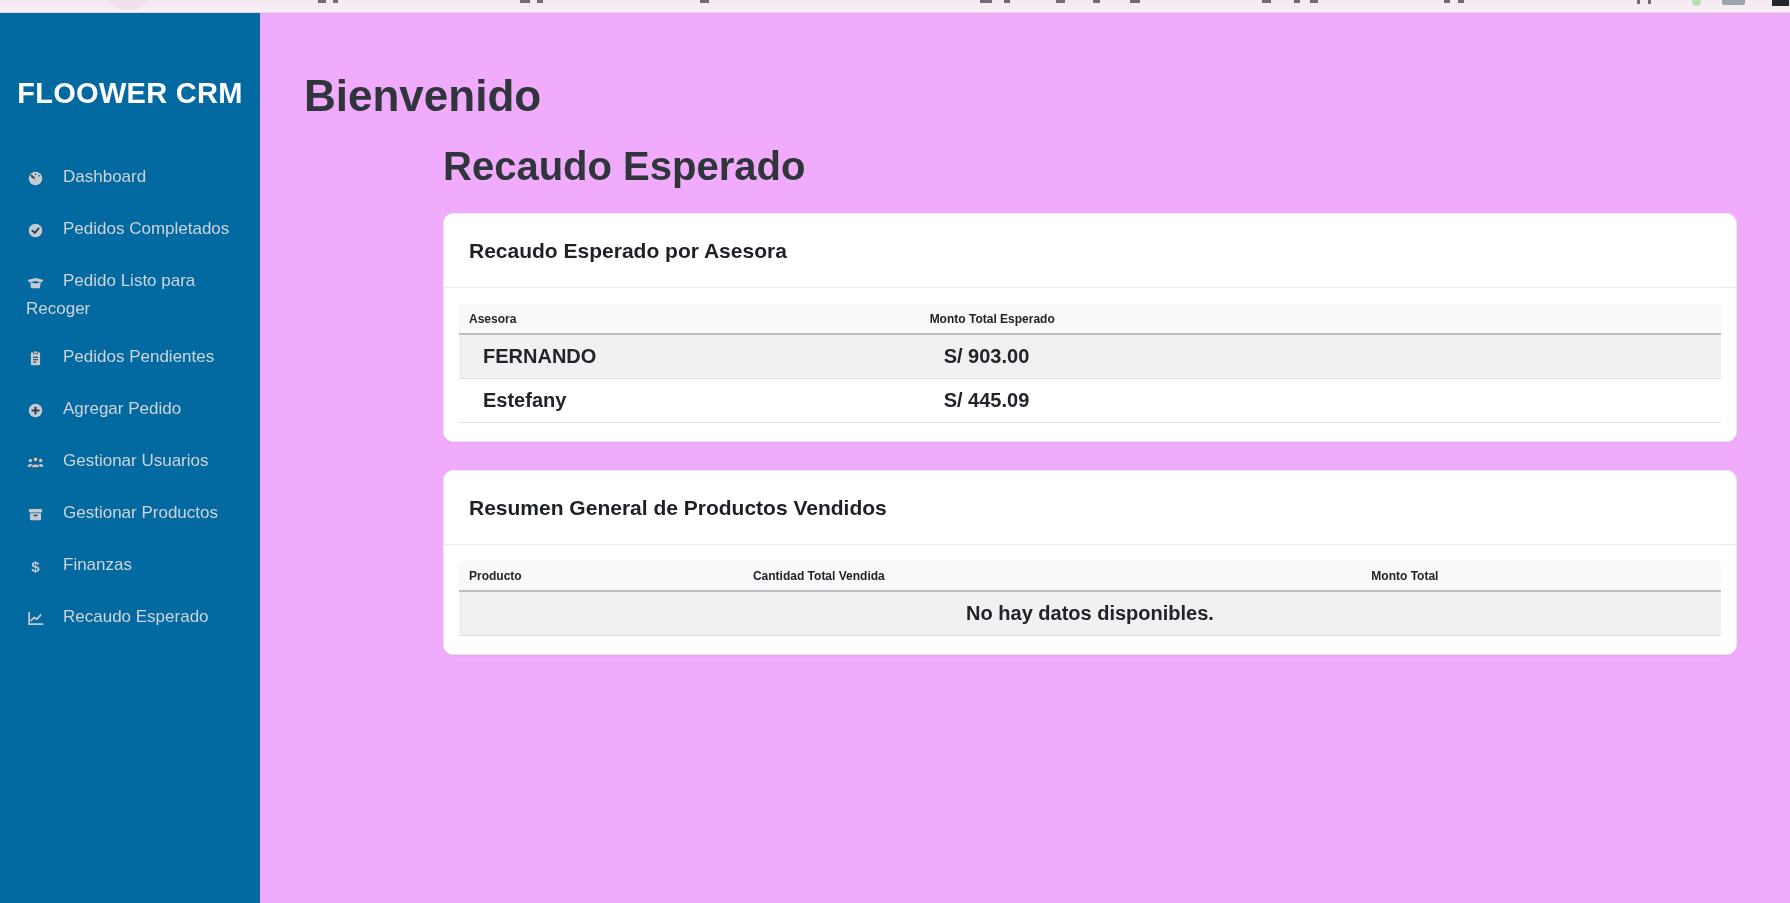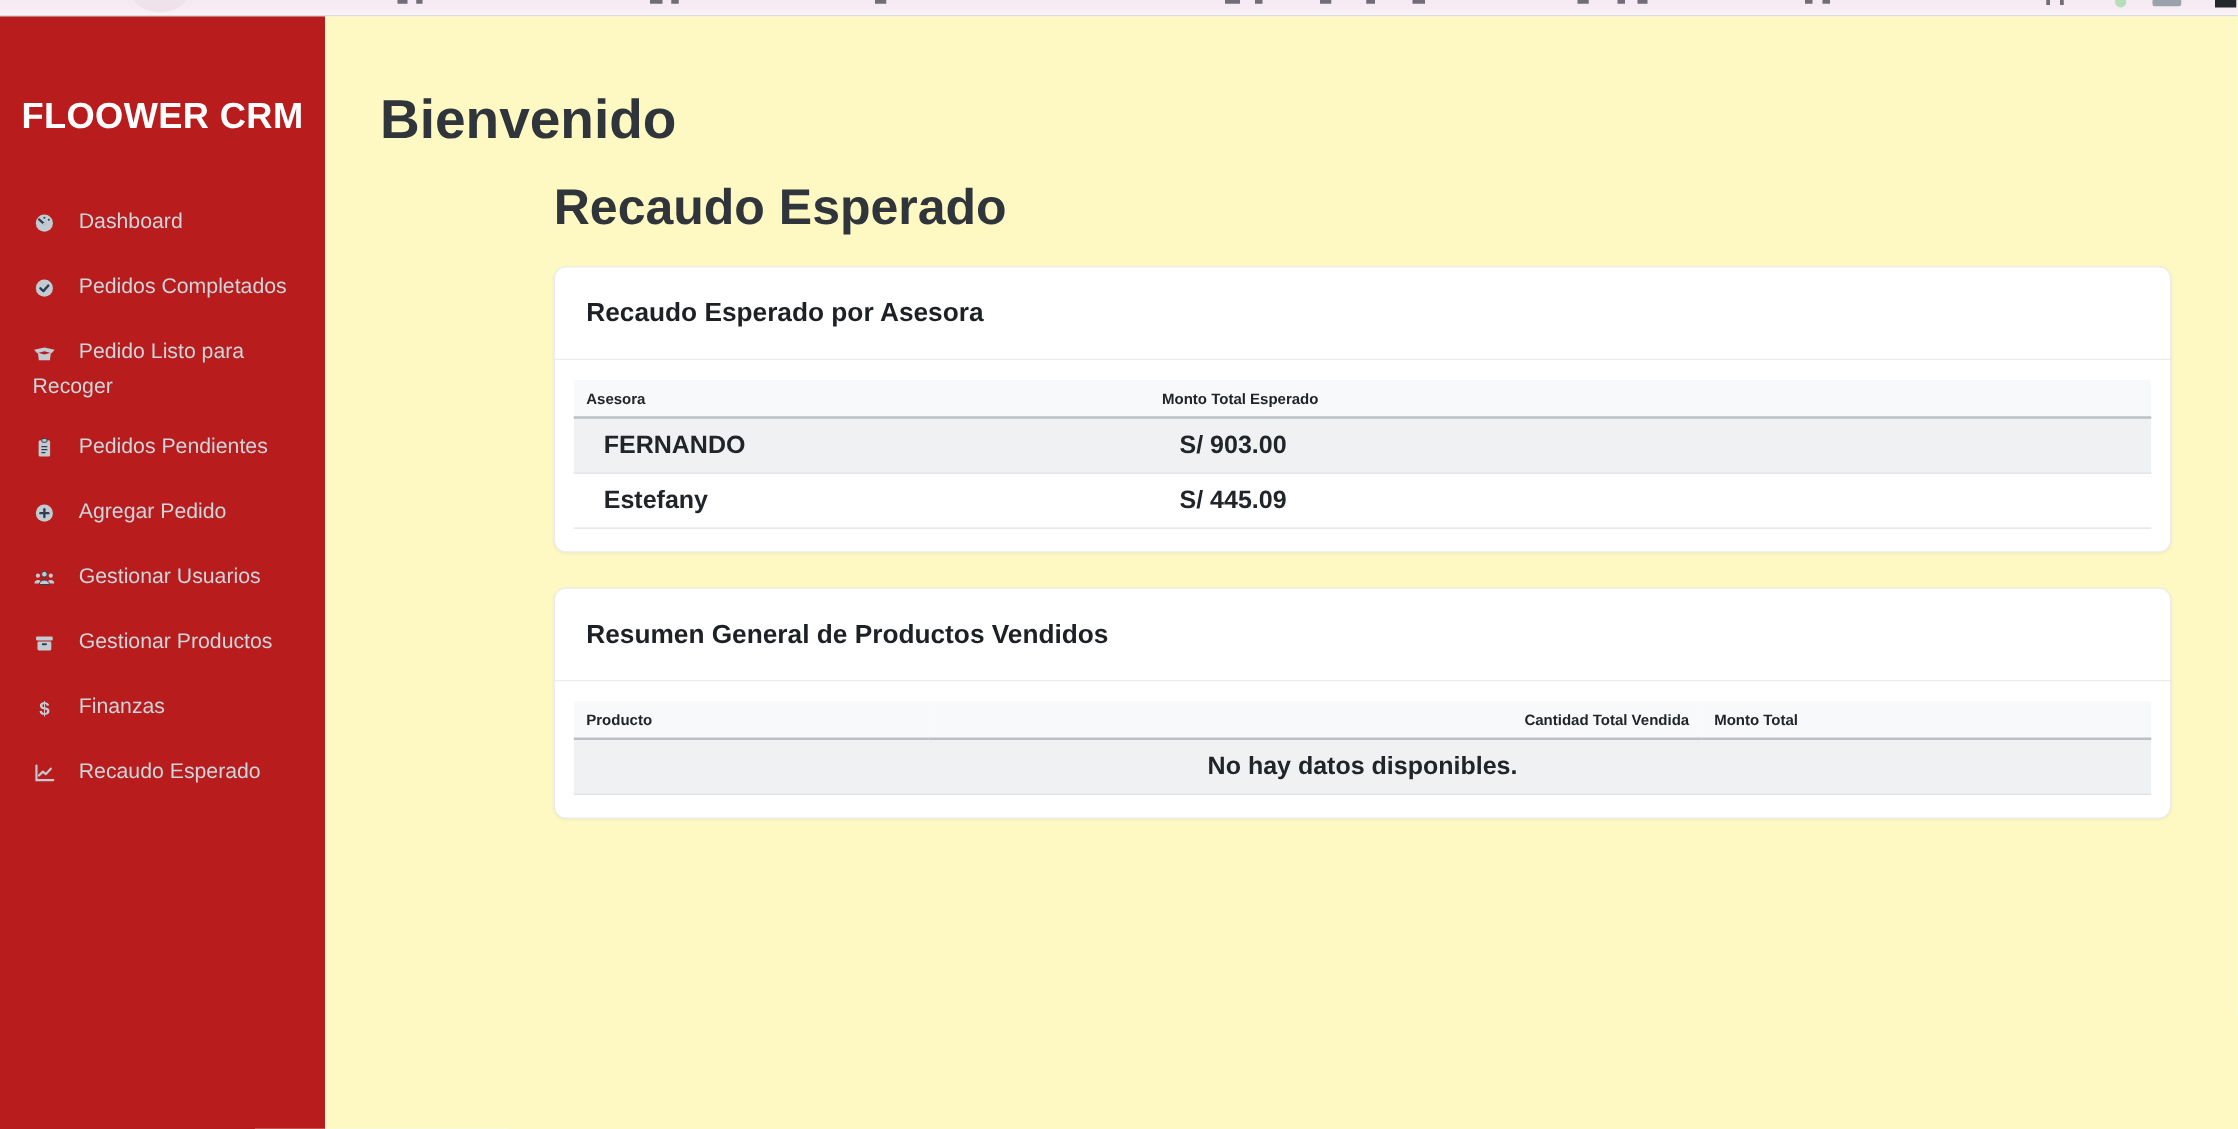--- a/index.html
+++ b/index.html
@@ -22,21 +22,21 @@
     border-radius:50%; background:#f0e2eb;
   }
   .tb-frag{ position:absolute; top:0; height:3px; background:#5a5660; opacity:.85; }
   .tb-dot-green{ position:absolute; top:-3px; left:1692px; width:9px; height:9px; border-radius:50%; background:#b5dfb8; }
   .tb-pill{ position:absolute; top:-1px; left:1722px; width:23px; height:6px; border-radius:2px; background:#9aa3ab; }
   .tb-dark{ position:absolute; top:-1px; left:1772px; width:17px; height:7px; background:#23262b; }
 
   
   .sidebar{
     position:absolute; left:0; top:13px; bottom:0; width:260px;
-    background:#b91c1c; color:#cdd4da;
+    background:#0369a1; color:#cdd4da;
   }
   .brand{
     padding-top:62px; text-align:center;
     font-size:29px; font-weight:700; color:#ffffff;
     letter-spacing:.3px; line-height:36px;
   }
   .nav{ list-style:none; margin:42px 0 0 0; padding:0; }
   .nav li{
     padding:12px 8px 12px 26px;
     font-size:17px; line-height:24px; color:#cdd4da;
@@ -44,21 +44,21 @@
   }
   .nav .icn{
     display:inline-block; width:20px; margin-right:17px;
     vertical-align:-4px; color:#c2cbd2;
   }
   .nav .icn svg{ display:inline-block; vertical-align:top; }
 
   
   .main{
     position:absolute; left:260px; top:13px; right:0; bottom:0;
-    background:#fef9c3; padding:58px 0 0 44px;
+    background:#f0abfc; padding:58px 0 0 44px;
   }
   h1.welcome{
     margin:0; font-size:44px; line-height:50px; font-weight:700; color:#2f353b;
   }
   .content{ margin-left:139px; width:1294px; }
   h2.page-title{
     margin:22px 0 0 0; font-size:40px; line-height:46px; font-weight:700; color:#2f353b;
   }
   .card{
     background:#ffffff; border:1px solid #eaebee; border-radius:10px;
@@ -80,21 +80,21 @@
     height:30px;
   }
   tbody td{
     font-size:20px; color:#212529;
     padding:10px 24px; border-bottom:1px solid #dee2e6;font-weight:bold;
   }
   tbody tr:nth-child(odd){ background:#f0f1f2; }
   tbody tr:nth-child(even){ background:#ffffff; }
   #table-asesora th:nth-child(1){ width:36.5%; }
   #table-productos th:nth-child(1){ width:22.5%; }
-  #table-productos th:nth-child(2){ width:49%;text-align:right; }
+  #table-productos th:nth-child(2){ width:49%; }
   td.empty-cell{ text-align:center; color:#212529; }
 </style>
 </head>
 <body>
 
 <div class="topbar">
   <div class="tb-circle"></div>
   <div class="tb-frag" style="left:318px;width:8px"></div>
   <div class="tb-frag" style="left:333px;width:5px"></div>
   <div class="tb-frag" style="left:520px;width:10px"></div>

